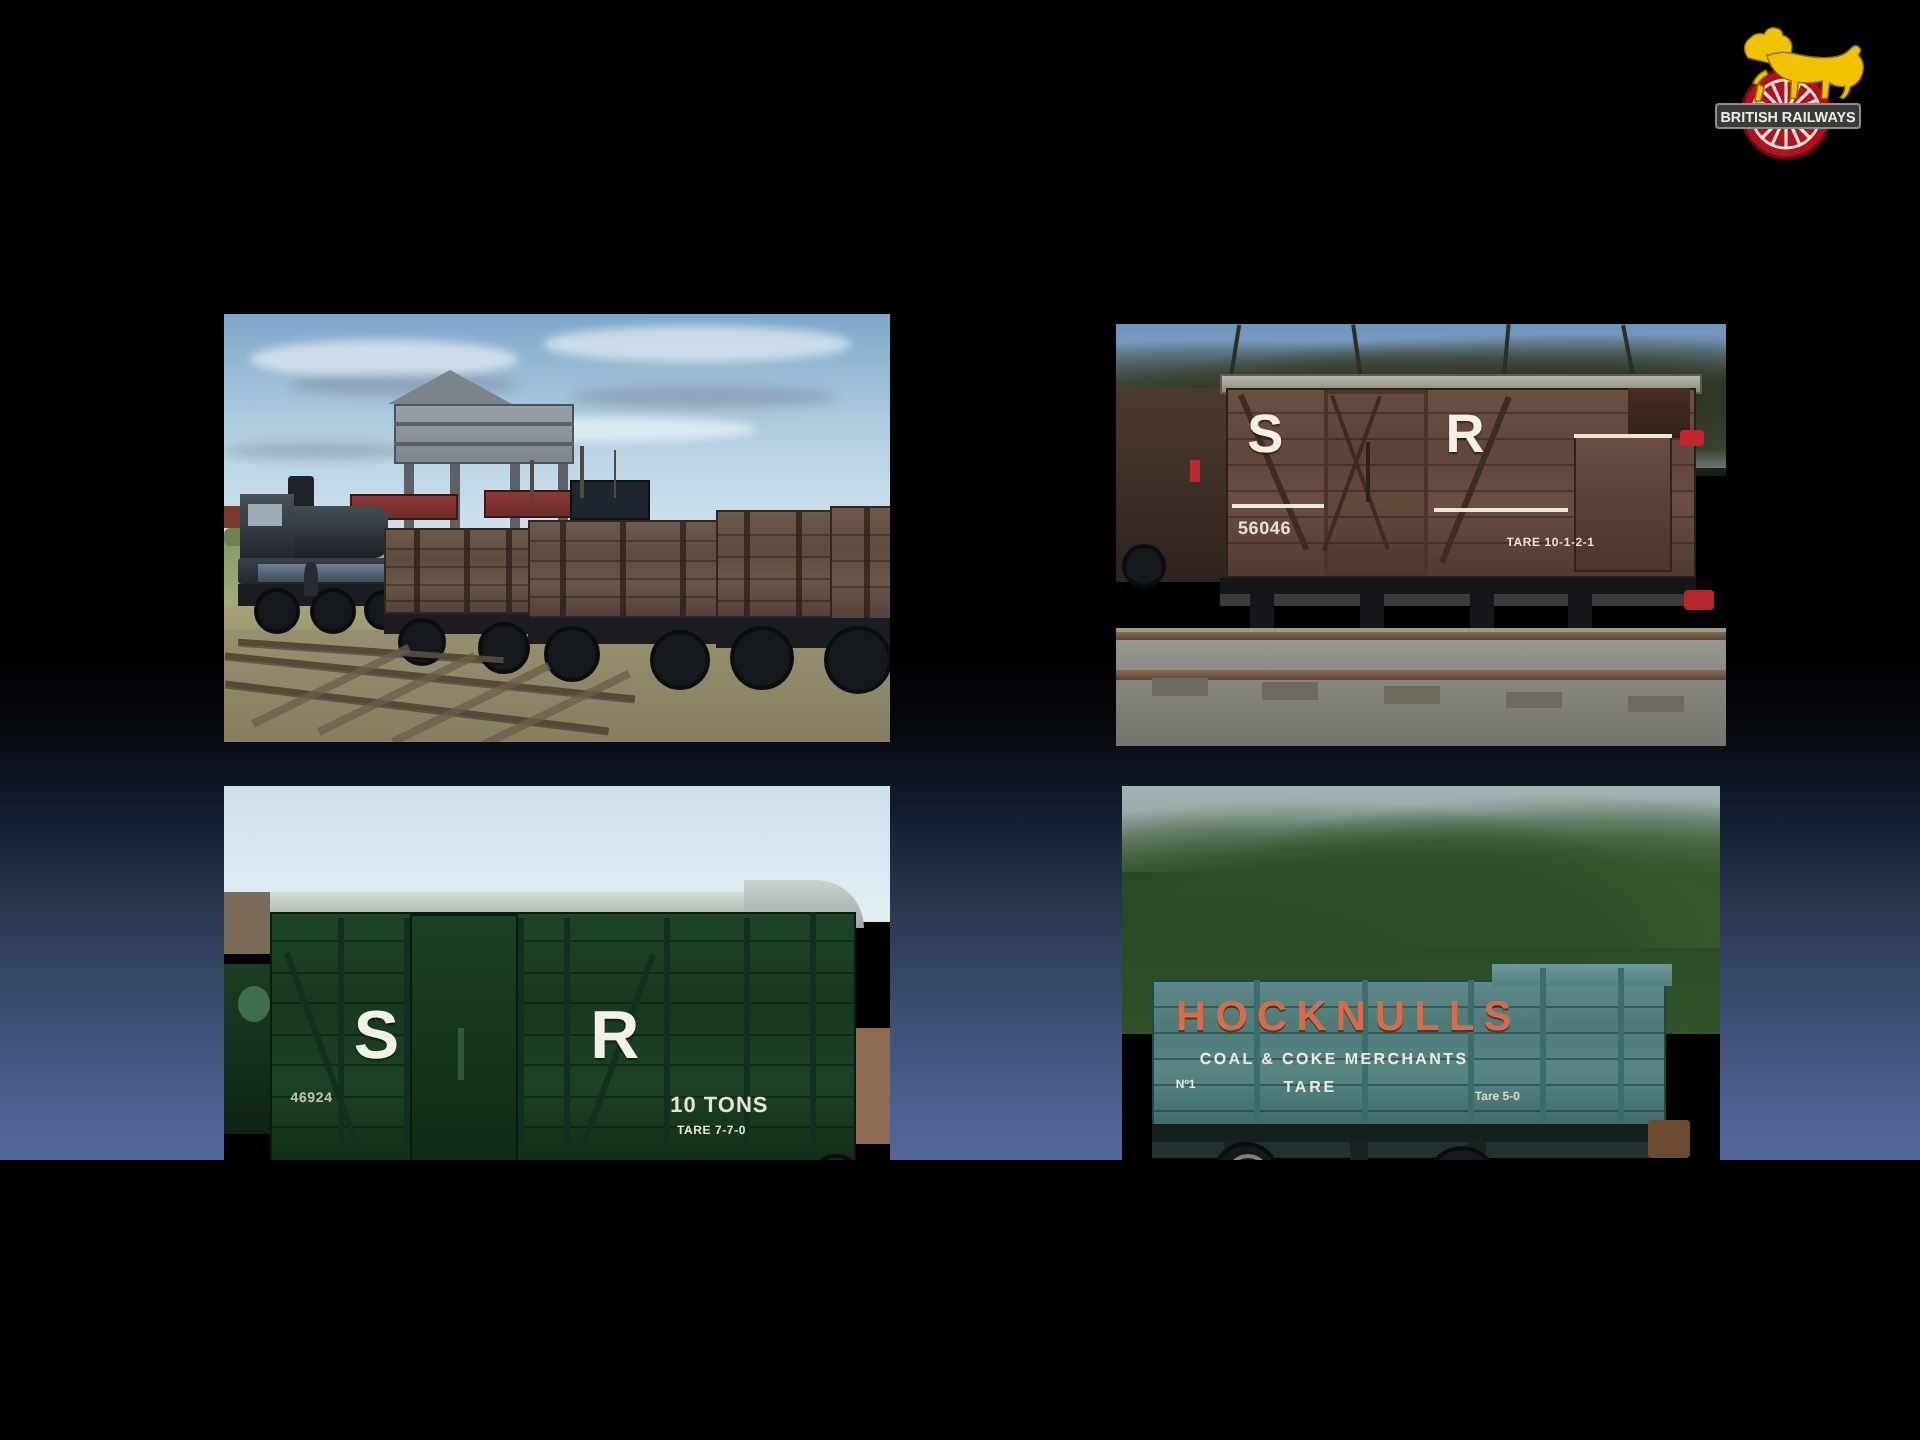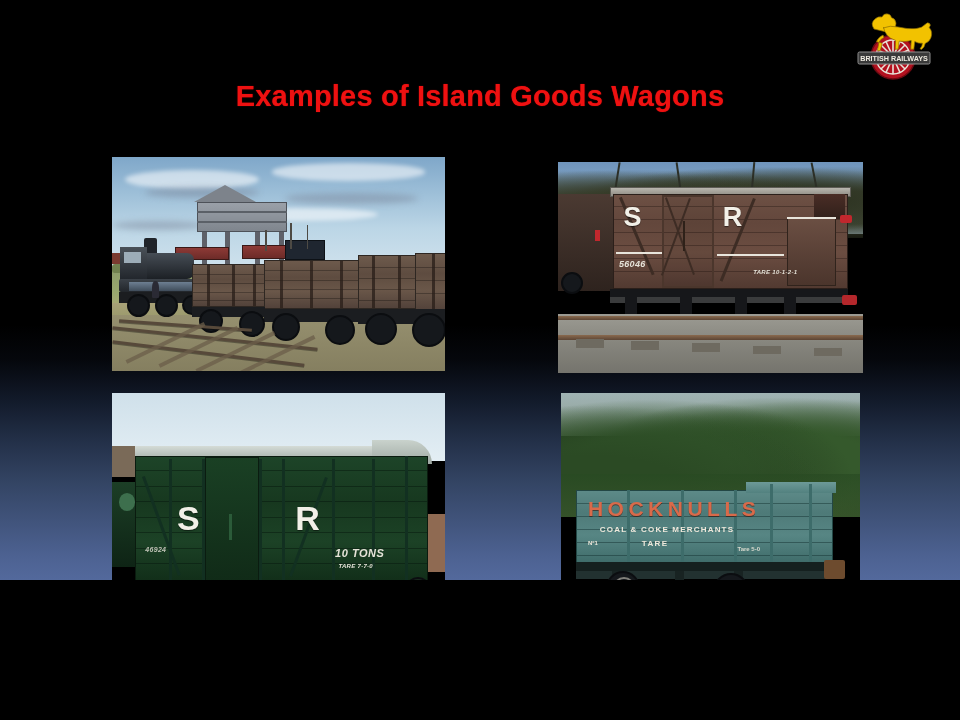--- a/index.html
+++ b/index.html
@@ -112,21 +112,21 @@
     background:linear-gradient(to bottom,#6d5044 0%,#63473c 30%,#6b4d41 62%,#523a31 100%);
     border:1px solid #2b1f1a; }
   .van-roof{ position:absolute; background:linear-gradient(to bottom,#b9b6ae,#8e8b83); border:1px solid #5e5c56; }
   .van-plank{ position:absolute; left:0; right:0; height:1px; background:rgba(28,18,14,.35); }
   .diag{ position:absolute; background:#3d2c24; transform-origin:top left; }
   .door-frame{ position:absolute; border:2px solid #4b362c; background:rgba(0,0,0,.05); }
   .whiteline{ position:absolute; height:2px; background:#e8e5dc; }
   .bigletter{ position:absolute; color:#f2f0e8; font-weight:bold; font-family:"Liberation Sans",sans-serif;
     line-height:1; text-shadow:0 1px 1px rgba(0,0,0,.5); }
   .smalltext{ position:absolute; color:#e6e3d9; font-size:7px; font-weight:bold;
-    font-family:"Liberation Sans",sans-serif; letter-spacing:.3px;font-style:italic; }
+    font-family:"Liberation Sans",sans-serif; letter-spacing:.3px; }
   .chassis{ position:absolute; background:#16171a; }
   .buffer{ position:absolute; background:#2a2c30; border-radius:2px; }
   .tr-ballast{ left:0; top:72%; width:100%; height:28%;
     background:linear-gradient(to bottom,#9c9b93,#86857d 50%,#75746d); }
   .tr-rail{ position:absolute; height:4px; background:linear-gradient(to bottom,#8a6a4e,#5b4434); }
 
   
   .bl-sky{ left:0; top:0; width:100%; height:26%;
     background:linear-gradient(to bottom,#cfe0ea,#e3eef4); }
   .van-green{ position:absolute;
@@ -199,21 +199,20 @@
         <path d="M41 40 l-1.6 8.4 l2.8 .4 l2 -7.4 z"></path>
       </g>
 
       <g>
         <rect x="20" y="50" width="72" height="12" rx="1.5" fill="#3a3a3a" stroke="#8e8e8e" stroke-width="1"></rect>
         <text x="56" y="59" font-family="Liberation Sans, sans-serif" font-size="7.2" font-weight="bold" fill="#eeeae0" text-anchor="middle">BRITISH RAILWAYS</text>
       </g>
     </svg>
   </div>
 
-  <div class="title">Examples of Island Goods Wagons</div>
 
   <div class="photo ph-tl">
     <div class="scene">
       <div class="lyr tl-sky"></div>
       <div class="cloud" style="left:4%;top:6%;width:40%;height:9%;"></div>
       <div class="cloud" style="left:48%;top:3%;width:46%;height:8%;"></div>
       <div class="cloud2" style="left:10%;top:14%;width:34%;height:5%;"></div>
       <div class="cloud2" style="left:52%;top:17%;width:40%;height:5%;"></div>
       <div class="cloud" style="left:30%;top:24%;width:50%;height:6%;"></div>
       <div class="cloud2" style="left:0%;top:30%;width:28%;height:4%;"></div>

